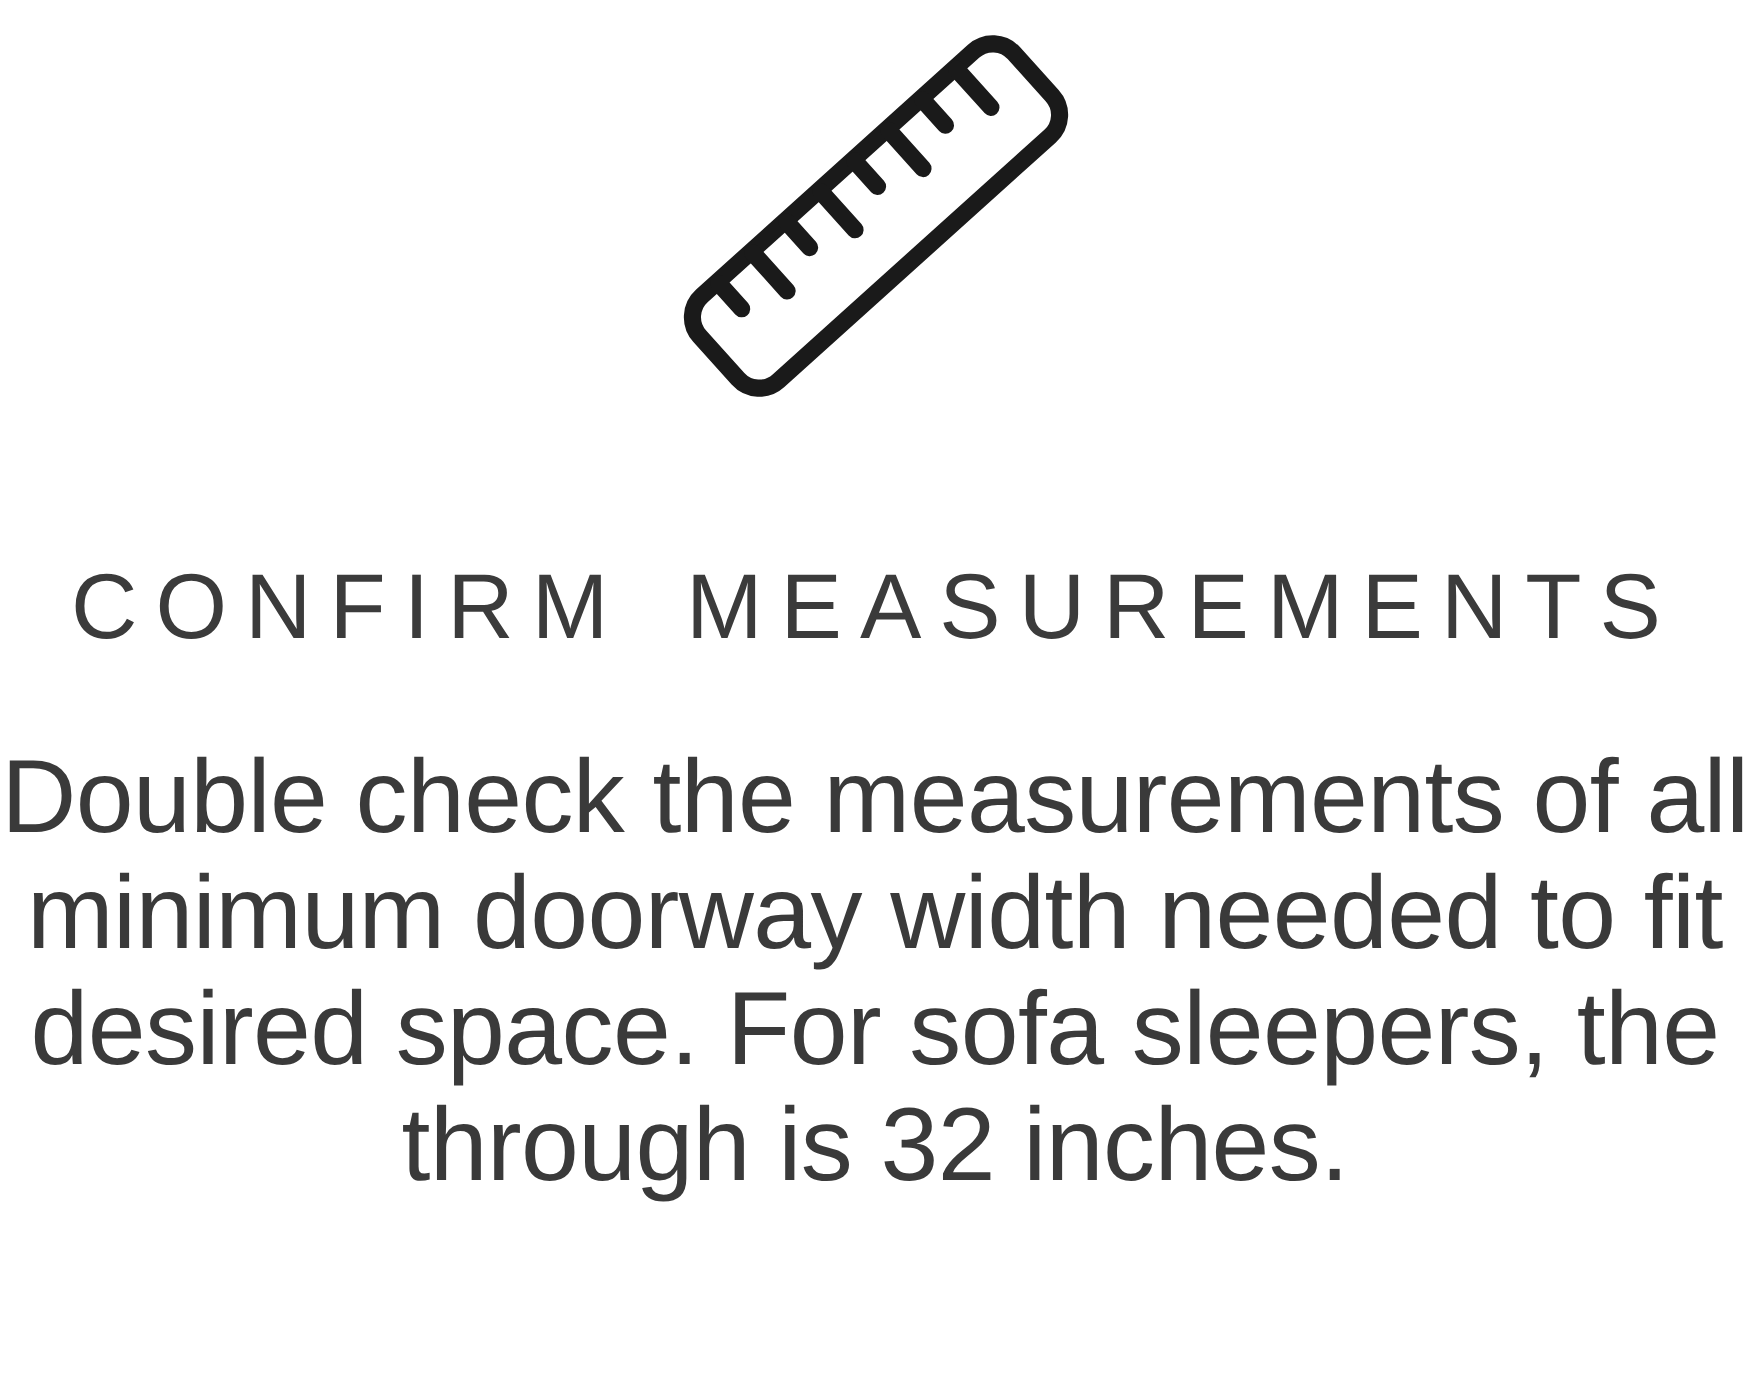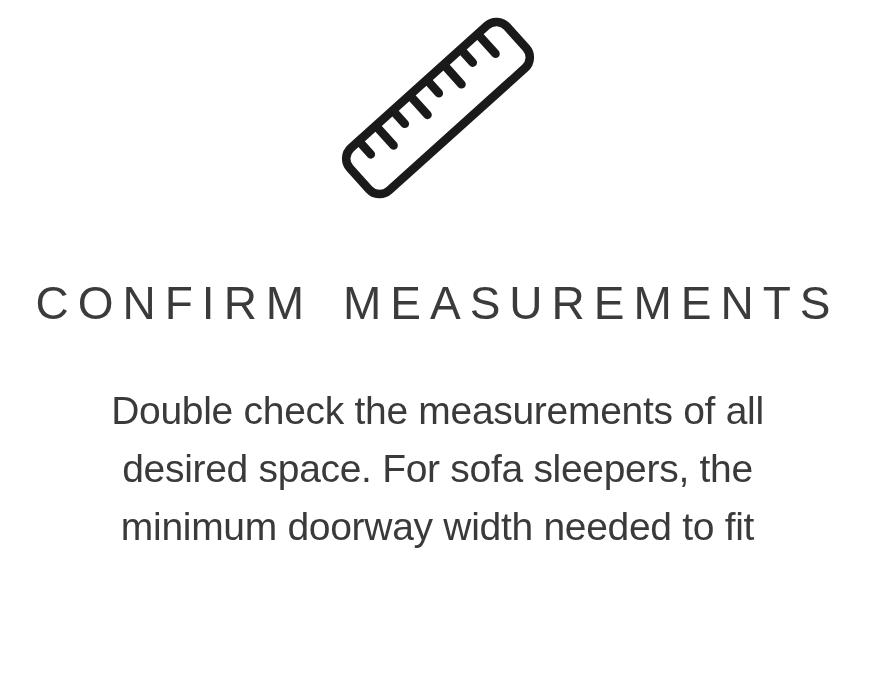--- a/index.html
+++ b/index.html
@@ -35,22 +35,22 @@
     padding: 0;
     font-size: 46px;
     font-weight: 400;
     line-height: 1;
     letter-spacing: 9px;
     word-spacing: 8px;
     color: #3b3b3b;
     white-space: nowrap;
   }
   .body-text {
-    margin-top: 56px;
-    font-size: 39px;
+    margin-top: 44px;
+    font-size: 52px;
     line-height: 58px;
     letter-spacing: -0.3px;
     color: #3a3a3a;
   }
   .body-text .line {
     white-space: nowrap;
   }
 </style>
 </head>
 <body>
@@ -72,17 +72,18 @@
           <line x1="188" y1="76" x2="188" y2="103"></line>
         </g>
       </g>
     </svg>
   </div>
 
   <h1 class="heading">CONFIRM MEASUREMENTS</h1>
 
   <div class="body-text">
     <div class="line">Double check the measurements of all</div>
+    <div class="line">minimum doorway width needed to fit</div>
     <div class="line">desired space. For sofa sleepers, the</div>
-    <div class="line">minimum doorway width needed to fit</div>
+    <div class="line">through is 32 inches.</div>
   </div>
 
 </main>
 
 </body></html>

